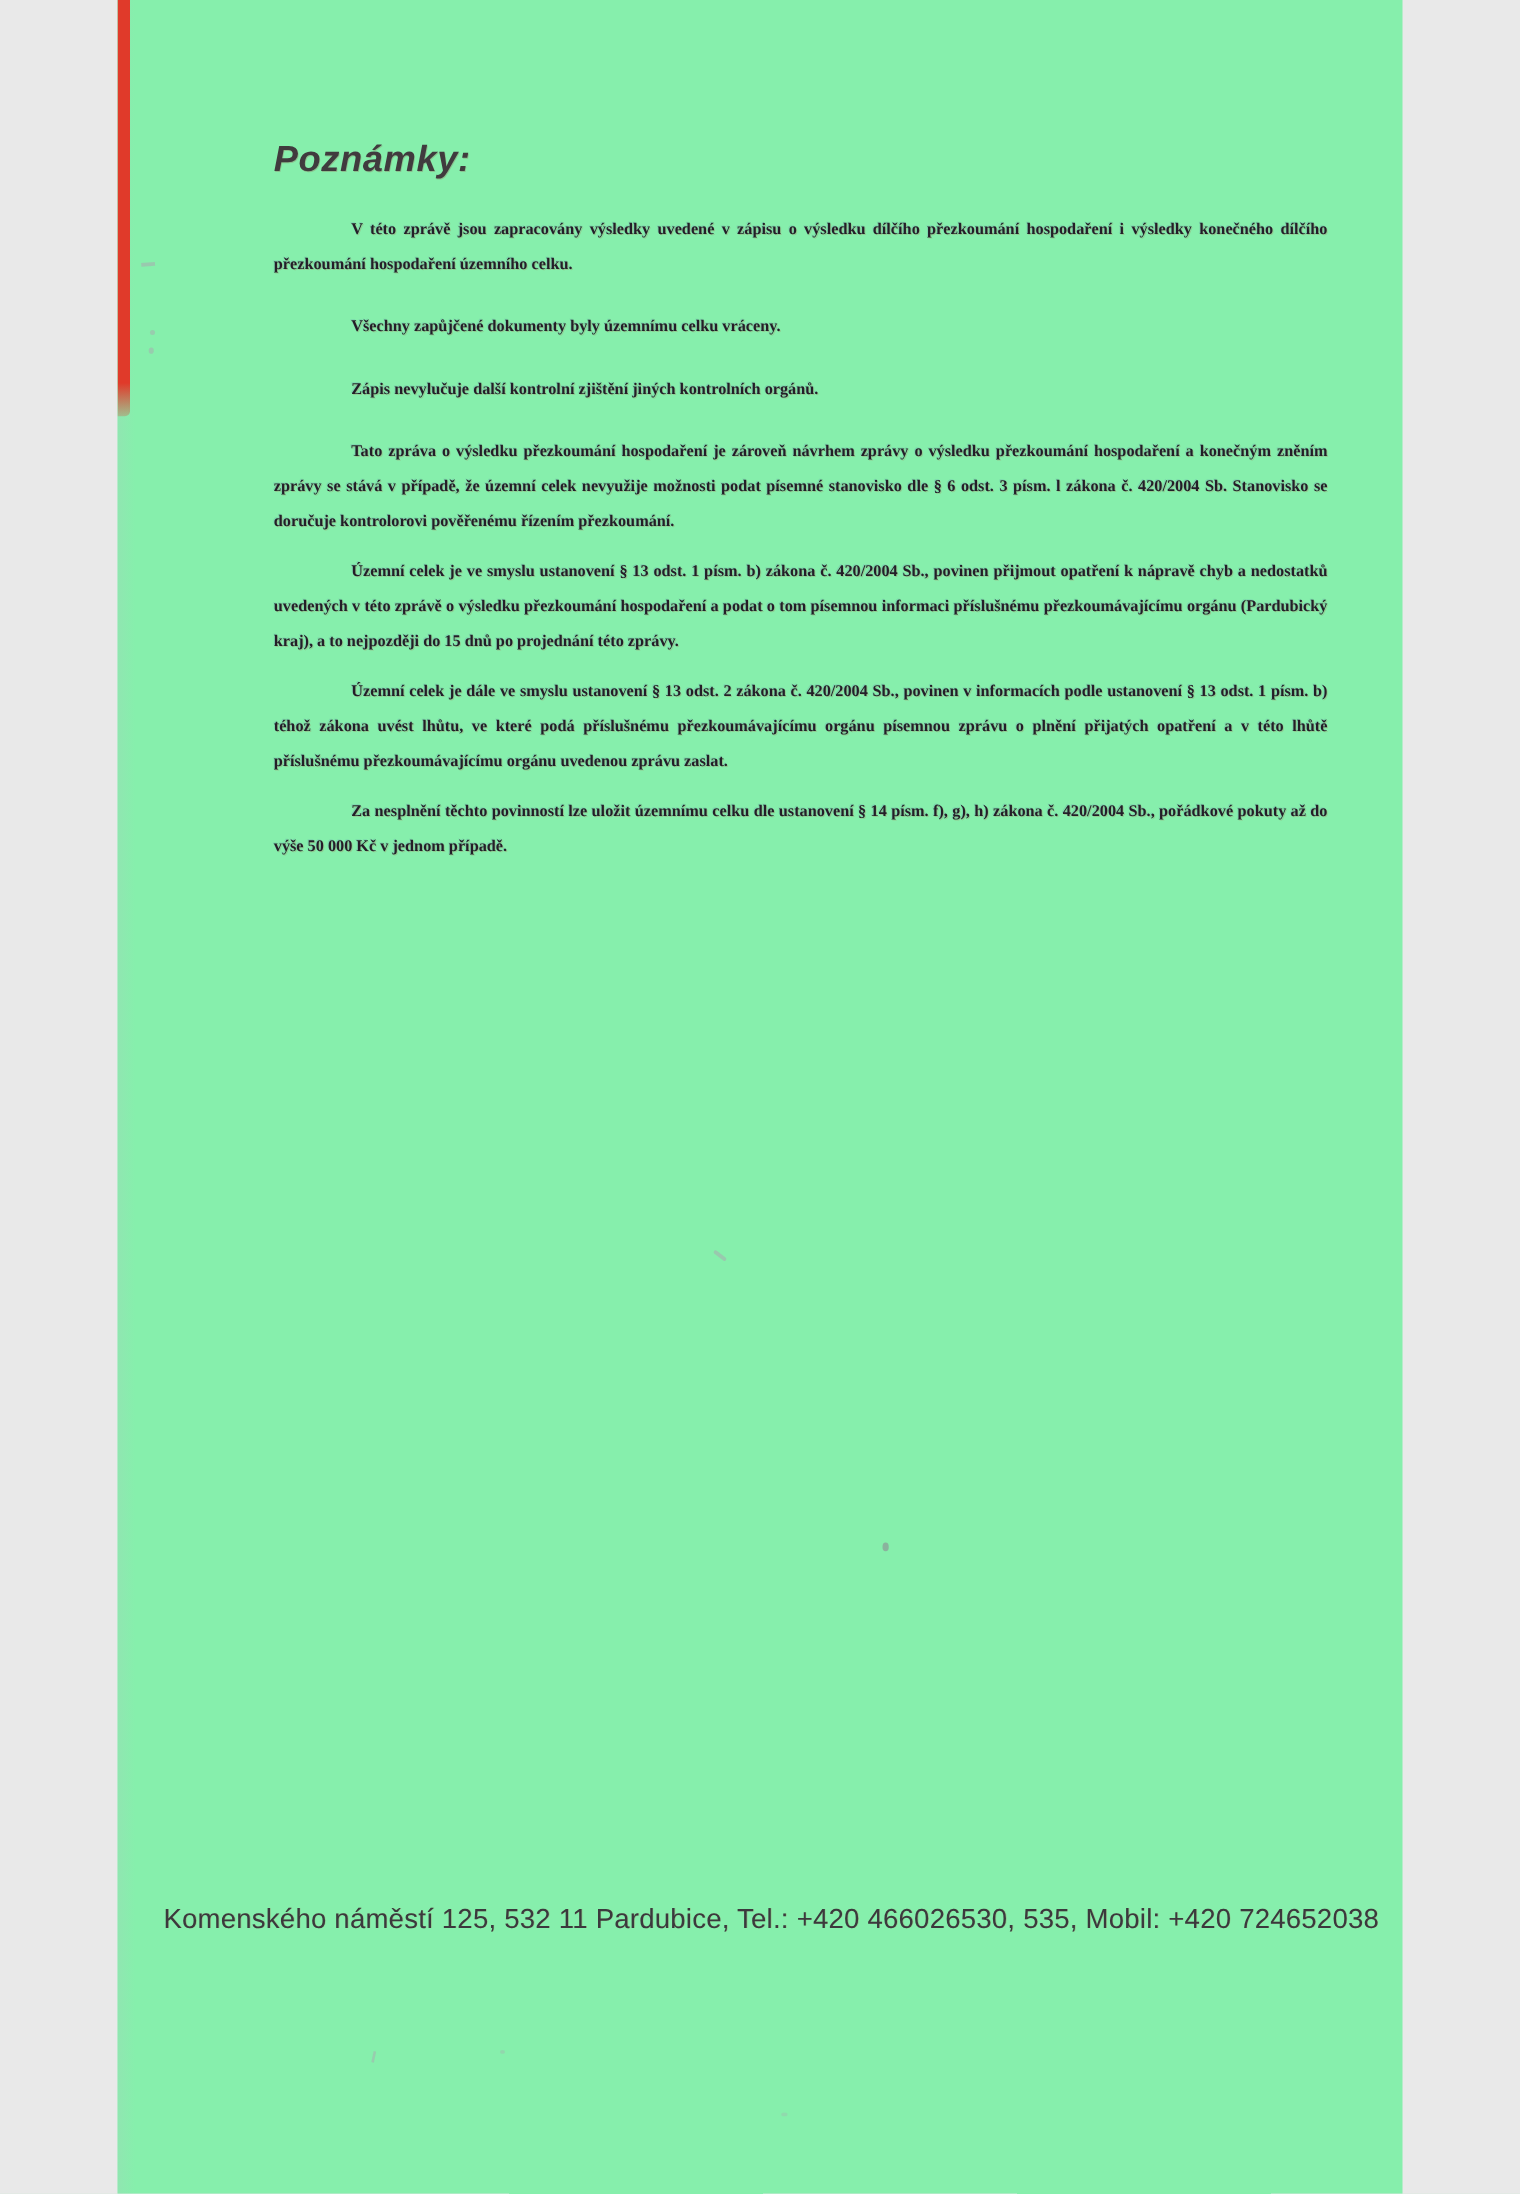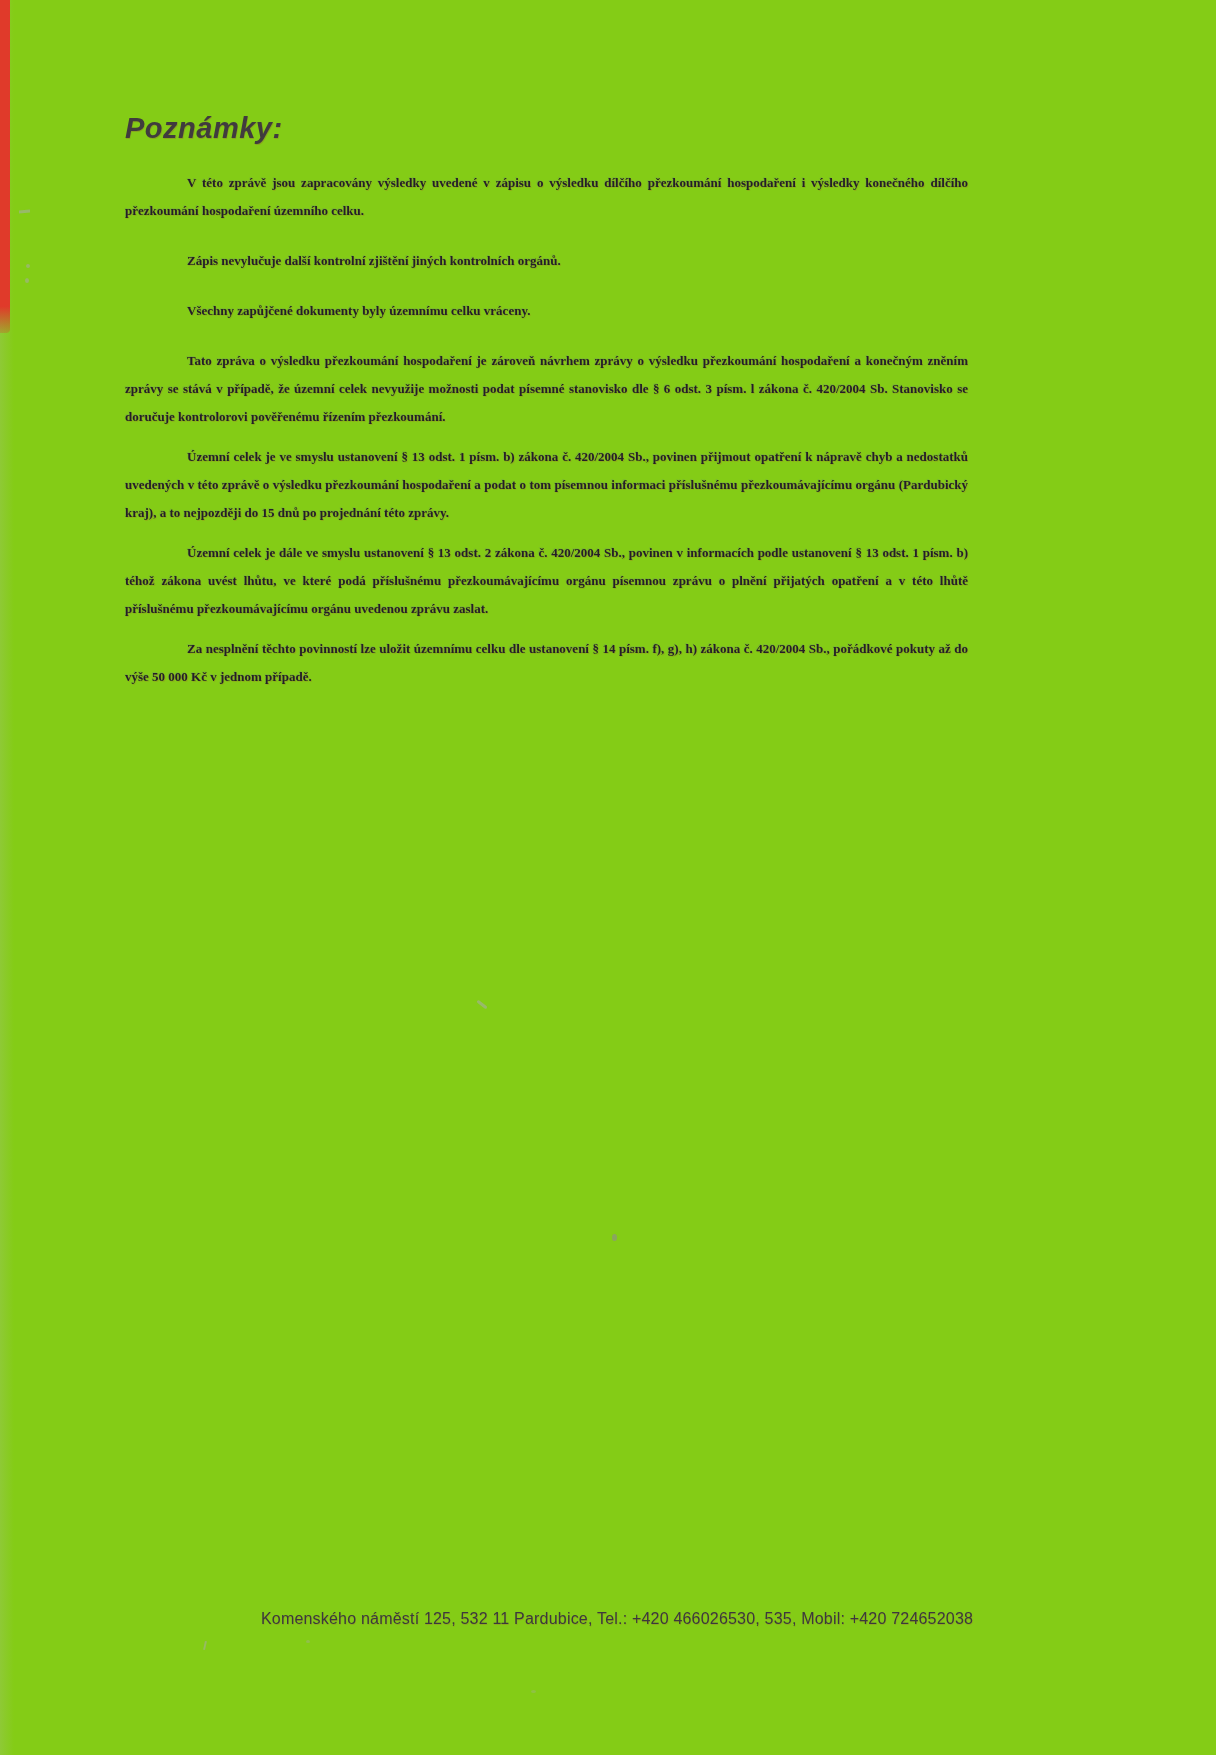--- a/index.html
+++ b/index.html
@@ -1,21 +1,21 @@
 <!DOCTYPE html>
 <html lang="cs"><head>
 <meta charset="utf-8">
 <style>
   html, body { margin: 0; padding: 0; background: #e9e9e9; }
   .page {
     position: relative;
-    width: 1216px;
+    width: 1028px;
     height: 1755px;
     margin: 0 auto;
-    background: #84cc16;
+    background: #86efac;
     overflow: hidden;
   }
   
   .left-shade {
     position: absolute; left: 0; top: 0; bottom: 0; width: 14px;
     background: linear-gradient(to right, rgba(190,190,200,0.18), rgba(190,190,200,0));
   }
   
   .red-strip {
     position: absolute; left: 0; top: 0;
@@ -47,25 +47,25 @@
     color: var(--ink);
     text-align: justify;
     text-indent: 62px;
     margin: 0 0 12px 0;
     text-shadow: 0.8px 0.8px 0 rgba(185,70,40,0.20), -0.8px -0.8px 0 rgba(75,90,185,0.16);
   }
   .para.gap-lg { margin-bottom: 22px; }
   .footer {
     position: absolute;
     left: 0; right: 0;
-    top: 1610px;
+    top: 1522px;
     text-align: center;
     padding-left: 18px;
     font-family: "Liberation Sans", sans-serif;
-    font-size: 16px;
+    font-size: 22px;
     letter-spacing: 0.2px;
     color: #3b393d;
     text-shadow: 0.5px 0.5px 0 rgba(170,80,50,0.25);
   }
   
   .speck { position: absolute; background: #a9a9b0; }
   .speck-dash   { left: 19px;  top: 210px;  width: 11px; height: 3px;  opacity: .55; transform: rotate(-4deg); }
   .speck-dot-a  { left: 26px;  top: 264px;  width: 4px;  height: 4px;  opacity: .5; border-radius: 50%; }
   .speck-dot-b  { left: 25px;  top: 278px;  width: 4px;  height: 5px;  opacity: .5; border-radius: 50%; }
   .speck-slash  { left: 476px; top: 1003px; width: 12px; height: 3px;  opacity: .55; transform: rotate(38deg); border-radius: 2px; }
@@ -88,22 +88,22 @@
   <span class="speck speck-slash"></span>
   <span class="speck speck-mid"></span>
   <span class="speck speck-f1"></span>
   <span class="speck speck-f2"></span>
   <span class="speck speck-b1"></span>
 
   <div class="content">
     <h1 class="heading">Poznámky:</h1>
 
     <p class="para gap-lg">V této zprávě jsou zapracovány výsledky uvedené v zápisu o výsledku dílčího přezkoumání hospodaření i výsledky konečného dílčího přezkoumání hospodaření územního celku.</p>
+    <p class="para gap-lg">Všechny zapůjčené dokumenty byly územnímu celku vráceny.</p>
     <p class="para gap-lg">Zápis nevylučuje další kontrolní zjištění jiných kontrolních orgánů.</p>
-    <p class="para gap-lg">Všechny zapůjčené dokumenty byly územnímu celku vráceny.</p>
     <p class="para">Tato zpráva o výsledku přezkoumání hospodaření je zároveň návrhem zprávy o výsledku přezkoumání hospodaření a konečným zněním zprávy se stává v případě, že územní celek nevyužije možnosti podat písemné stanovisko dle § 6 odst. 3 písm. l zákona č. 420/2004 Sb. Stanovisko se doručuje kontrolorovi pověřenému řízením přezkoumání.</p>
     <p class="para">Územní celek je ve smyslu ustanovení § 13 odst. 1 písm. b) zákona č. 420/2004 Sb., povinen přijmout opatření k nápravě chyb a nedostatků uvedených v této zprávě o výsledku přezkoumání hospodaření a podat o tom písemnou informaci příslušnému přezkoumávajícímu orgánu (Pardubický kraj), a to nejpozději do 15 dnů po projednání této zprávy.</p>
     <p class="para">Územní celek je dále ve smyslu ustanovení § 13 odst. 2 zákona č. 420/2004 Sb., povinen v informacích podle ustanovení § 13 odst. 1 písm. b) téhož zákona uvést lhůtu, ve které podá příslušnému přezkoumávajícímu orgánu písemnou zprávu o plnění přijatých opatření  a v této lhůtě příslušnému přezkoumávajícímu orgánu uvedenou zprávu zaslat.</p>
     <p class="para">Za nesplnění těchto povinností lze uložit územnímu celku dle ustanovení § 14 písm. f), g), h) zákona č. 420/2004 Sb.,  pořádkové pokuty  až do výše 50 000 Kč v jednom případě.</p>
   </div>
 
   <div class="footer">Komenského náměstí 125, 532 11 Pardubice, Tel.: +420 466026530, 535, Mobil: +420  724652038</div>
 
 </div>
 

